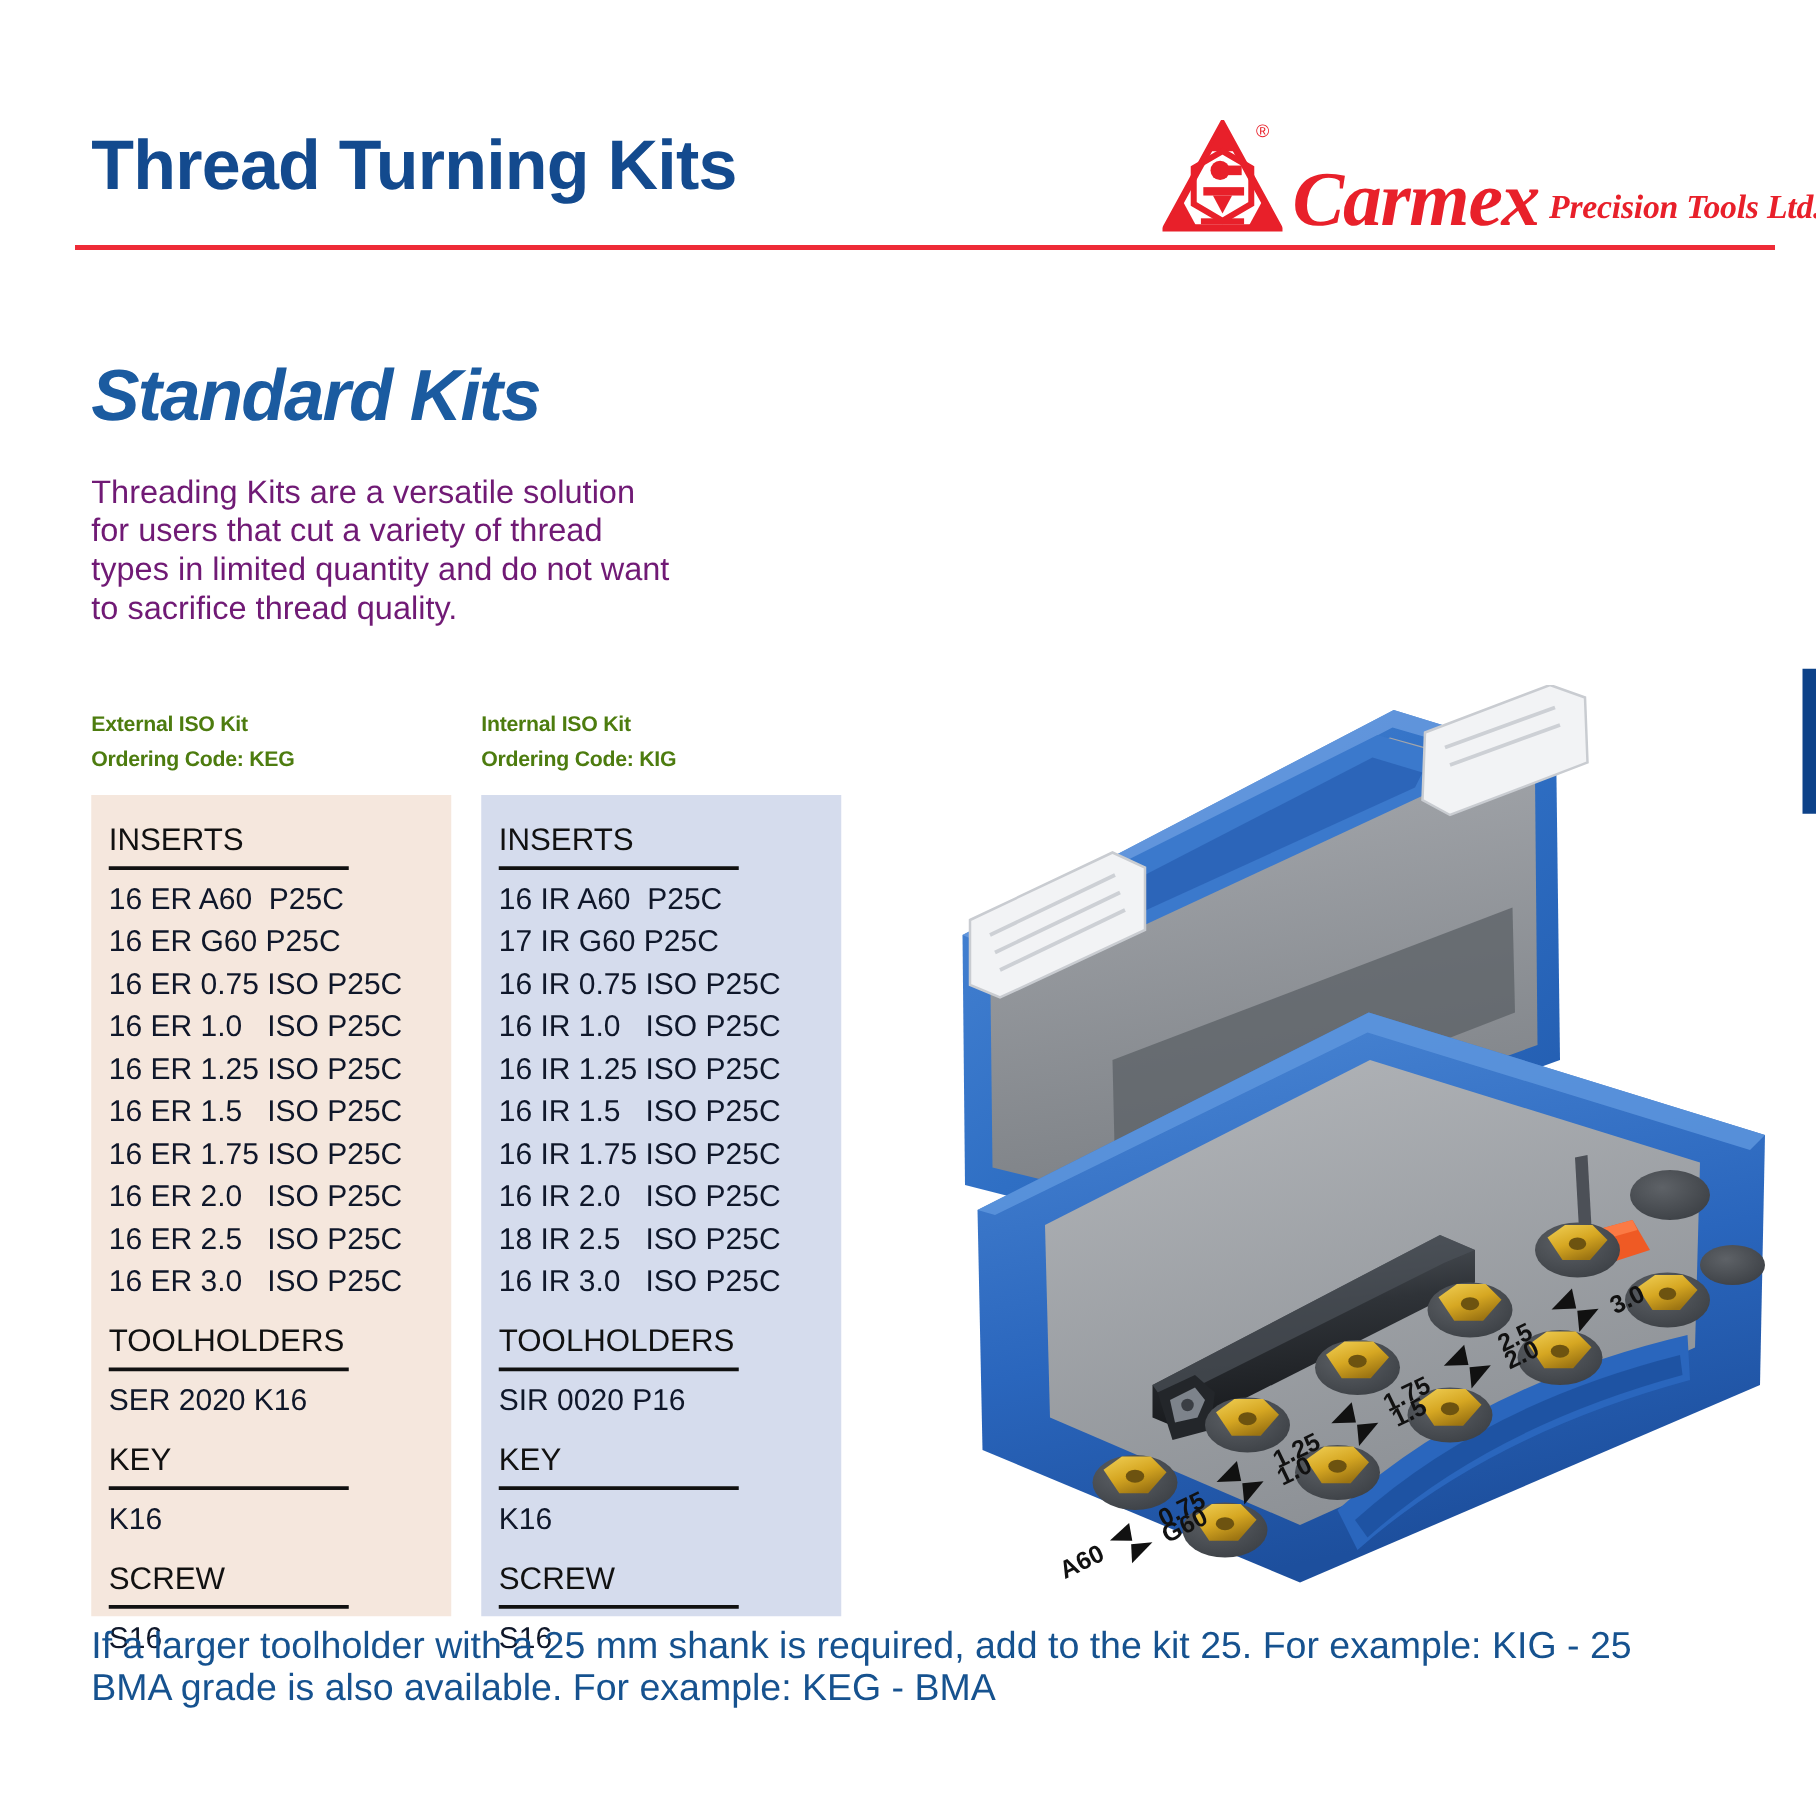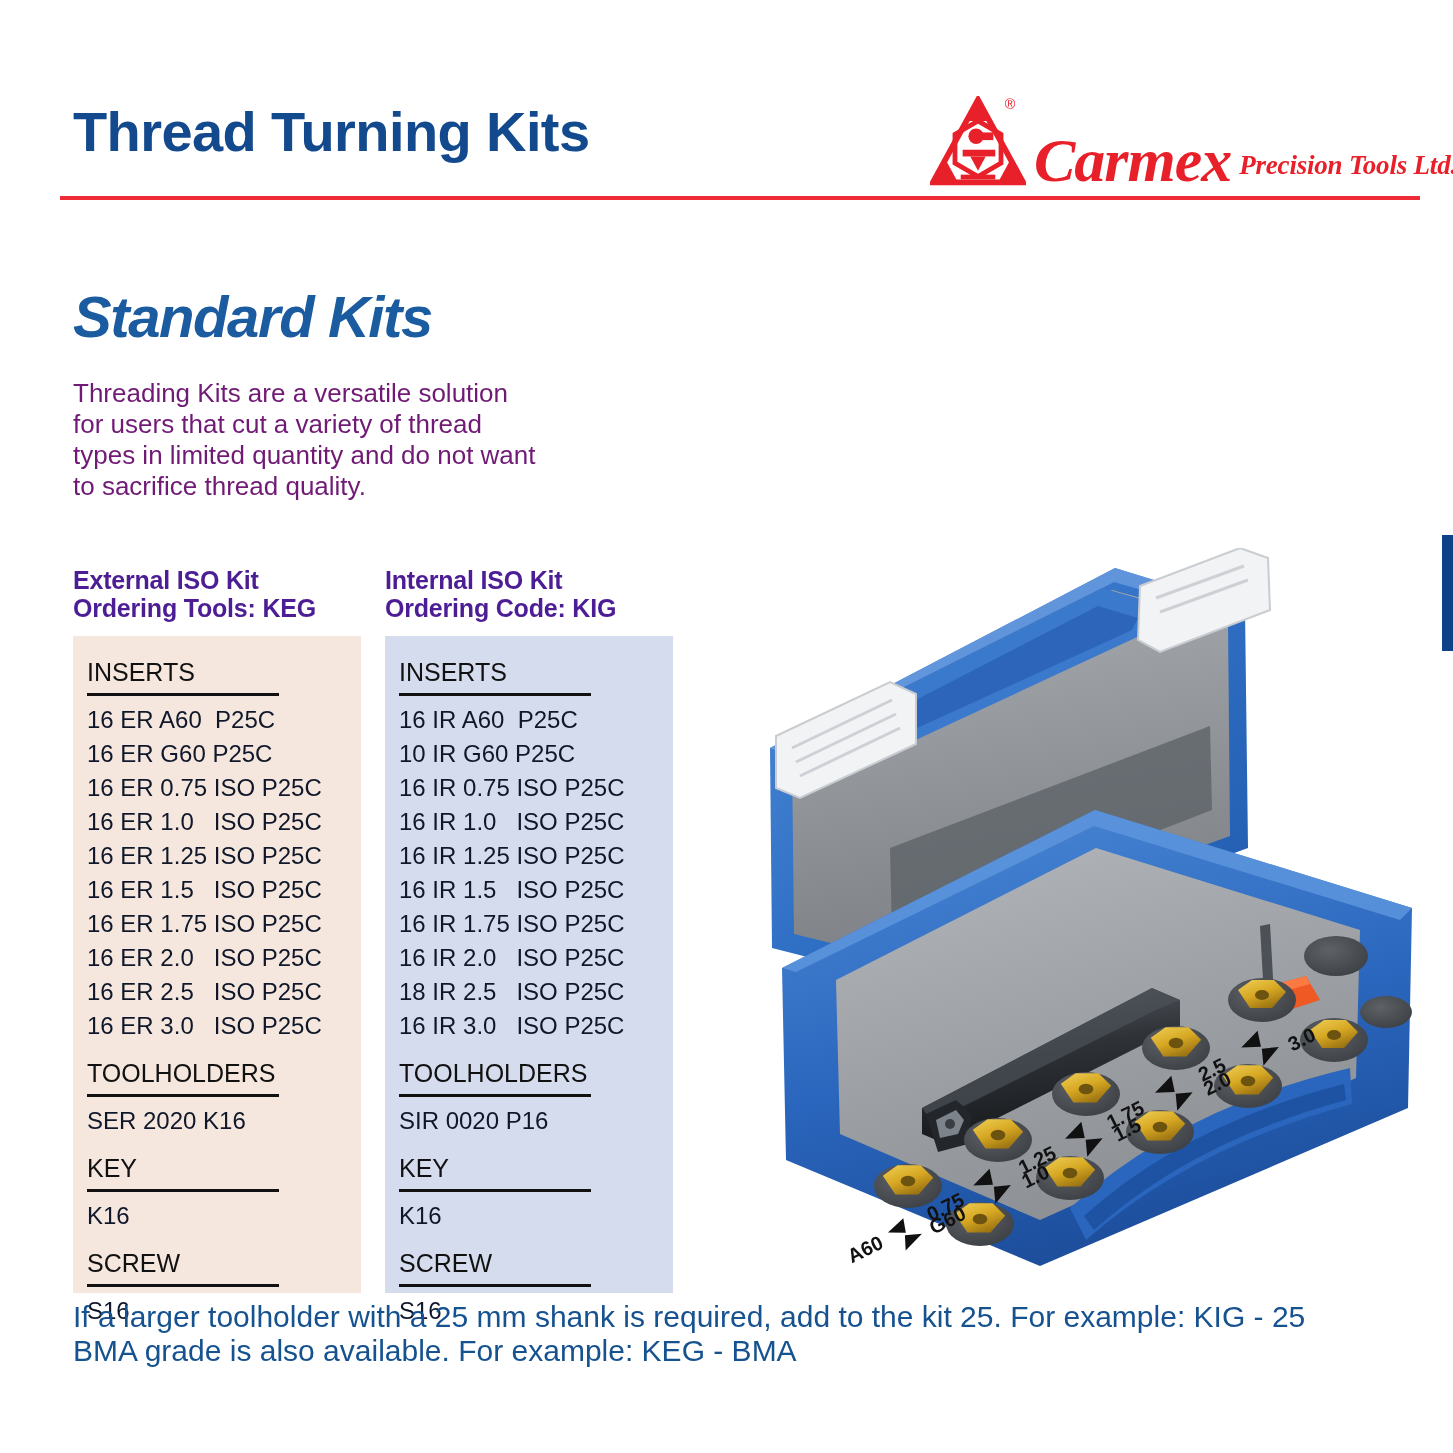--- a/index.html
+++ b/index.html
@@ -62,21 +62,21 @@
     width:560px;
   }
   #section-desc div{ white-space:nowrap; }
 
   
   .kit-col{ position:absolute; top:566px; }
   #kit-external{ left:73px; width:288px; }
   #kit-internal{ left:385px; width:288px; }
 
   .kit-heading{
-    font-size:25px; font-weight:bold; color:#4c1d95;
+    font-size:17px; font-weight:bold; color:#4d7c0f;
     line-height:28px; letter-spacing:-0.2px;
     margin:0 0 14px 0; white-space:nowrap;
   }
   .kit-panel{
     padding:22px 28px 26px 14px;
     box-sizing:border-box;
   }
   #kit-external .kit-panel{ background:#f5e7dd; height:657px; }
   #kit-internal .kit-panel{ background:#d5dced; height:657px; }
 
@@ -143,21 +143,21 @@
 <div id="section-desc">
     <div>Threading Kits are a versatile solution</div>
     <div>for users that cut a variety of thread</div>
     <div>types in limited quantity and do not want</div>
     <div>to sacrifice thread quality.</div>
   </div>
 
 <div class="kit-col" id="kit-external">
   <div class="kit-heading">
     <div>External ISO Kit</div>
-    <div>Ordering Tools: KEG</div>
+    <div>Ordering Code: KEG</div>
   </div>
   <div class="kit-panel" style="background: rgb(245, 231, 221);">
       <div class="grp-title">INSERTS</div>
       <div class="grp-rule"></div>
       <div class="row">16 ER A60  P25C</div>
       <div class="row">16 ER G60 P25C</div>
       <div class="row">16 ER 0.75 ISO P25C</div>
       <div class="row">16 ER 1.0   ISO P25C</div>
       <div class="row">16 ER 1.25 ISO P25C</div>
       <div class="row">16 ER 1.5   ISO P25C</div>
@@ -182,21 +182,21 @@
 
 <div class="kit-col" id="kit-internal">
   <div class="kit-heading">
     <div>Internal ISO Kit</div>
     <div>Ordering Code: KIG</div>
   </div>
   <div class="kit-panel" style="background: rgb(213, 220, 237);">
       <div class="grp-title">INSERTS</div>
       <div class="grp-rule"></div>
       <div class="row">16 IR A60  P25C</div>
-      <div class="row">10 IR G60 P25C</div>
+      <div class="row">17 IR G60 P25C</div>
       <div class="row">16 IR 0.75 ISO P25C</div>
       <div class="row">16 IR 1.0   ISO P25C</div>
       <div class="row">16 IR 1.25 ISO P25C</div>
       <div class="row">16 IR 1.5   ISO P25C</div>
       <div class="row">16 IR 1.75 ISO P25C</div>
       <div class="row">16 IR 2.0   ISO P25C</div>
       <div class="row">18 IR 2.5   ISO P25C</div>
       <div class="row">16 IR 3.0   ISO P25C</div>
       <div class="spacer-sm"></div>
       <div class="grp-title">TOOLHOLDERS</div>

